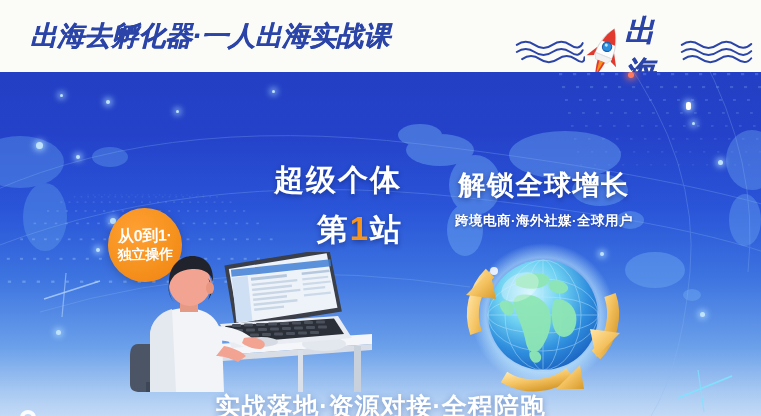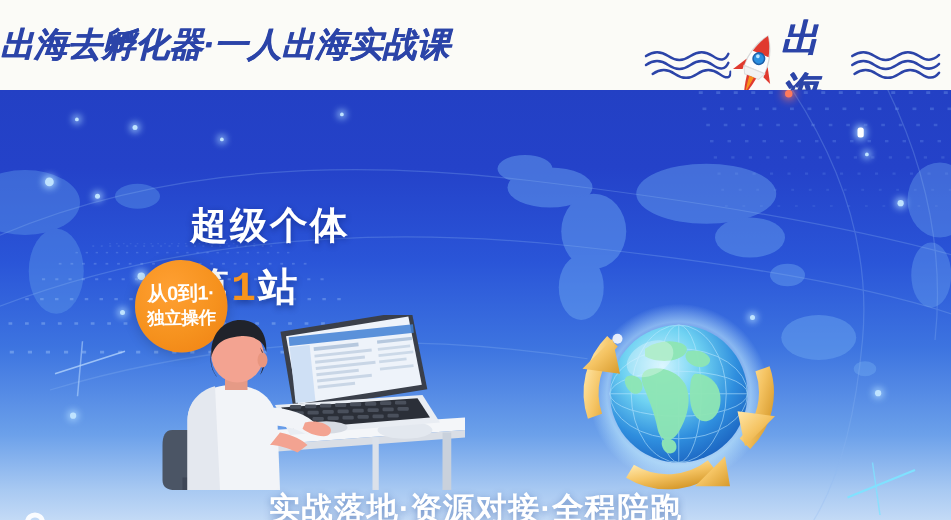--- a/index.html
+++ b/index.html
@@ -12,20 +12,21 @@
     overflow:hidden;
   }
 
   
   #header {
     position:absolute; left:0; top:0; width:761px; height:72px;
     background:#fbfbf7;
     display:flex; align-items:center;
   }
   #header-title {
+    margin-left:30px;
     font-size:27px;
     font-weight:bold;
     font-style:italic;
     letter-spacing:0px;
     color:#2b44a8;
     white-space:nowrap;
     text-shadow:0.5px 0 0 #2b44a8;
   }
   #brand-lockup {
     position:absolute; right:8px; top:20px;
@@ -84,21 +85,21 @@
     color:#fff; font-weight:bold; line-height:1.25;
     box-shadow:0 2px 10px rgba(0,0,0,.18);
     transform:rotate(-1deg);
   }
   #badge .l1 { font-size:16px; letter-spacing:-0.3px;}
   #badge .l2 { font-size:14px; letter-spacing:-0.3px;}
 
   
   #left-head {
     position:absolute; left:152px; top:88px; width:250px;
-    text-align:left; color:#ffffff;font-family:Liberation Mono, monospace;
+    text-align:right; color:#ffffff;
   }
   #left-head .h1 {
     font-size:30px; font-weight:bold; letter-spacing:2px;
     text-shadow:0 2px 5px rgba(0,20,80,.45);
   }
   #left-head .h2 {
     margin-top:8px;
     font-size:31px; font-weight:bold; letter-spacing:1px;
     text-shadow:0 2px 5px rgba(0,20,80,.45);
   }
@@ -594,20 +595,24 @@
     <div id="left-head">
       <div class="h1">超级个体</div>
       <div class="h2"><span>第</span><span class="num">1</span><span>站</span></div>
     </div>
 
     <div id="badge">
       <div class="l1">从0到1·</div>
       <div class="l2">独立操作</div>
     </div>
 
+    <div id="right-head">
+      <div class="h1">解锁全球增长</div>
+      <div class="sub">跨境电商·海外社媒·全球用户</div>
+    </div>
 
     <svg id="desk-scene" viewBox="0 0 250 140">
 
       <path d="M28 96 L244 82 L244 92 L28 108 Z" fill="#f4f6f9"></path>
       <path d="M28 108 L244 92 L244 98 L28 114 Z" fill="#d9dee6"></path>
 
       <rect x="72" y="108" width="7" height="34" fill="#c9d1dc" transform="skewX(-2)"></rect>
       <rect x="226" y="94" width="7" height="46" fill="#c9d1dc"></rect>
       <rect x="170" y="98" width="5" height="42" fill="#dbe1ea"></rect>
 

